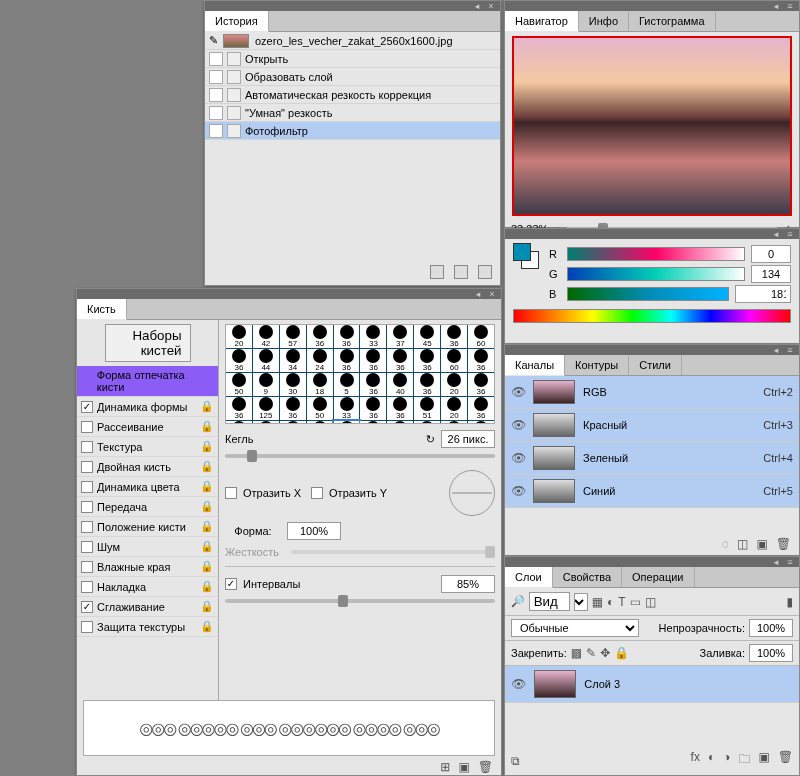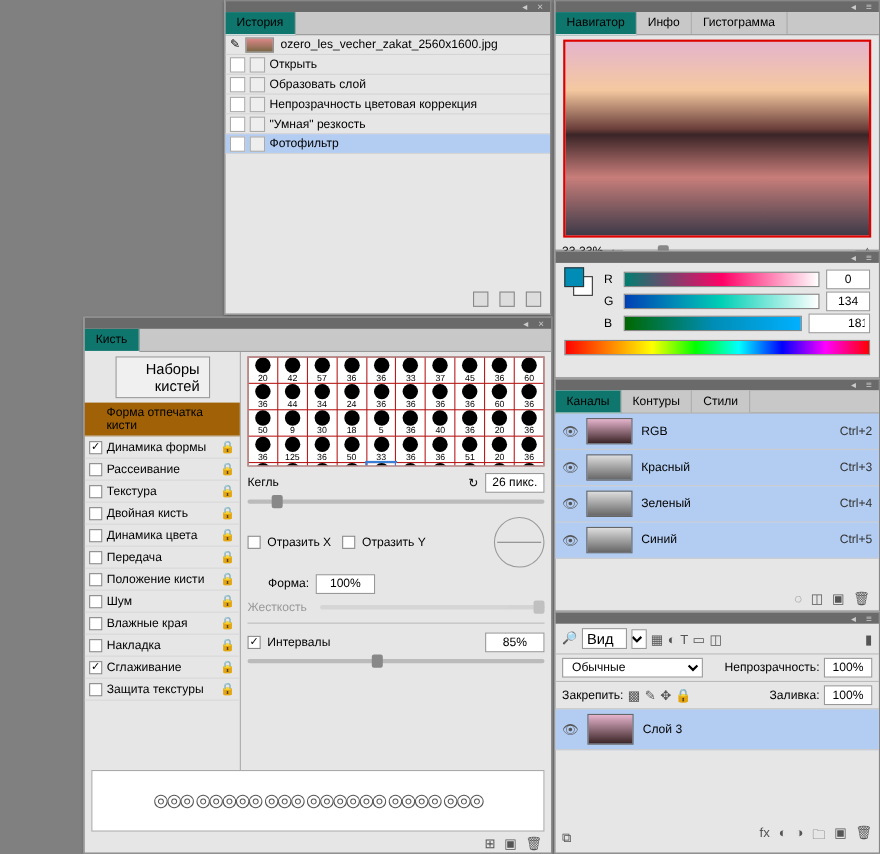--- a/index.html
+++ b/index.html
@@ -37,21 +37,21 @@
   background: #c8c8c8;
   border-bottom: 1px solid #999;
 }
 .tab {
   padding: 4px 10px;
   border-right: 1px solid #aaa;
   cursor: default;
   background: #c8c8c8;
 }
 .tab.active {
-  background: #0f766e;
+  background: #ffffff;
   border-bottom: 1px solid #e6e6e6;
   margin-bottom: -1px;
 }
 
 
 #history { left: 204px; top: 0; width: 297px; height: 286px; }
 .hist-row {
   display: flex; align-items: center;
   padding: 2px 4px;
   border-bottom: 1px solid #d4d4d4;
@@ -69,29 +69,29 @@
 .brush-body { display: flex; height: 380px; }
 .brush-sidebar { width: 142px; border-right: 1px solid #aaa; }
 .brush-sidebar .btn {
   margin: 4px auto; display: block; padding: 3px 8px;
   border: 1px solid #999; background: #f0f0f0; width: 86px; text-align: right;
 }
 .bs-item {
   display: flex; align-items: center; justify-content: space-between;
   padding: 3px 4px; border-bottom: 1px solid #d8d8d8;
 }
-.bs-item.sel { background: #a16207; }
+.bs-item.sel { background: #8b5cf6; }
 .bs-item .lbl { display: flex; align-items: center; gap: 4px; }
 .cb { width: 12px; height: 12px; border: 1px solid #888; background: #fff; }
 .cb.on::after { content: "✓"; font-size: 10px; line-height: 10px; display:block; text-align:center; }
 .lock { font-size: 11px; color: #666; }
 .brush-main { flex: 1; padding: 4px 6px; }
 .brush-grid {
   display: grid; grid-template-columns: repeat(10, 1fr);
-  gap: 1px; background: #b91c1c; border: 1px solid #aaa;
+  gap: 1px; background: #0c4a6e; border: 1px solid #aaa;
   height: 100px; overflow: hidden;
 }
 .brush-cell {
   background: #fff; display: flex; flex-direction: column;
   align-items: center; justify-content: center; font-size: 8px;
 }
 .brush-cell .shape { width: 14px; height: 14px; background: #000; border-radius: 50%; }
 .brush-cell.sel { outline: 2px solid #3a7fd6; }
 .ctrl-row { display: flex; align-items: center; margin: 6px 0; gap: 6px; }
 .ctrl-row .label { width: 60px; }
@@ -170,21 +170,21 @@
           <span>Открыть</span>
         </div>
         <div class="hist-row">
           <div class="step"></div>
           <div class="hicon"></div>
           <span>Образовать слой</span>
         </div>
         <div class="hist-row">
           <div class="step"></div>
           <div class="hicon"></div>
-          <span>Непрозрачность цветовая коррекция</span>
+          <span>Автоматическая резкость коррекция</span>
         </div>
         <div class="hist-row">
           <div class="step"></div>
           <div class="hicon"></div>
           <span>"Умная" резкость</span>
         </div>
         <div class="hist-row sel">
           <div class="step"></div>
           <div class="hicon"></div>
           <span>Фотофильтр</span>
@@ -507,21 +507,21 @@
 
       <div class="ctrl-row" style="margin-top:12px">
         <span class="cb"></span>
         <span>Отразить X</span>
         <span class="cb" style="margin-left:4px"></span>
         <span>Отразить Y</span>
         <div style="flex:1"></div>
         <div class="compass"></div>
       </div>
       <div class="ctrl-row">
-        <span class="label" style="text-align:right;width:56px">Форма:</span>
+        <span class="label" style="text-align:center;width:56px">Форма:</span>
         <input class="num-input" value="100%" style="">
       </div>
       <div class="ctrl-row" style="color:#999">
         <span class="label">Жесткость</span>
         <div class="slider" style="opacity:.4">
             <div class="thumb" style="left:95%"></div>
           </div>
       </div>
       <div style="height:1px;background:#bbb;margin:8px 0"></div>
       <div class="ctrl-row">
@@ -640,20 +640,25 @@
     <span class="ico">◫</span>
     <span class="ico">▣</span>
     <span class="ico">🗑</span>
   </div>
 </div>
 
 <div id="layers" class="panel">
   <div class="panel-header">
     <span class="ctl">◂</span>
     <span class="ctl">≡</span>
+  </div>
+  <div class="tabbar">
+    <div class="tab active">Слои</div>
+    <div class="tab">Свойства</div>
+    <div class="tab">Операции</div>
   </div>
   <div class="layers-bar">
     <span>🔎</span>
     <input type="text" value="Вид" style="">
     <select class="mini" style="width:14px"></select>
     <span class="ico">▦</span>
     <span class="ico">◐</span>
     <span class="ico">T</span>
     <span class="ico">▭</span>
     <span class="ico">◫</span>

